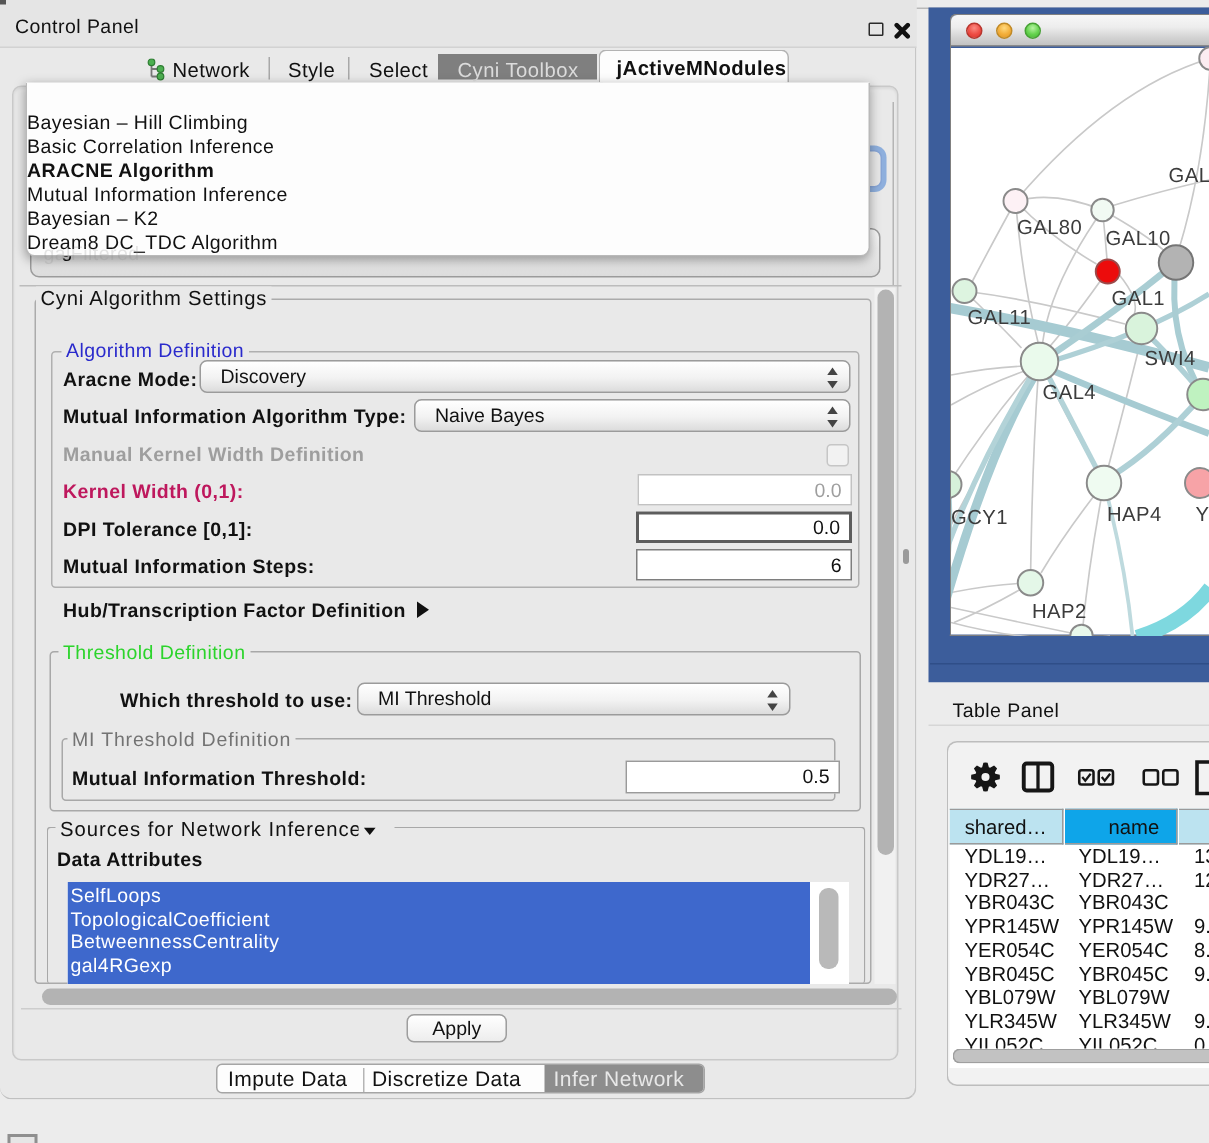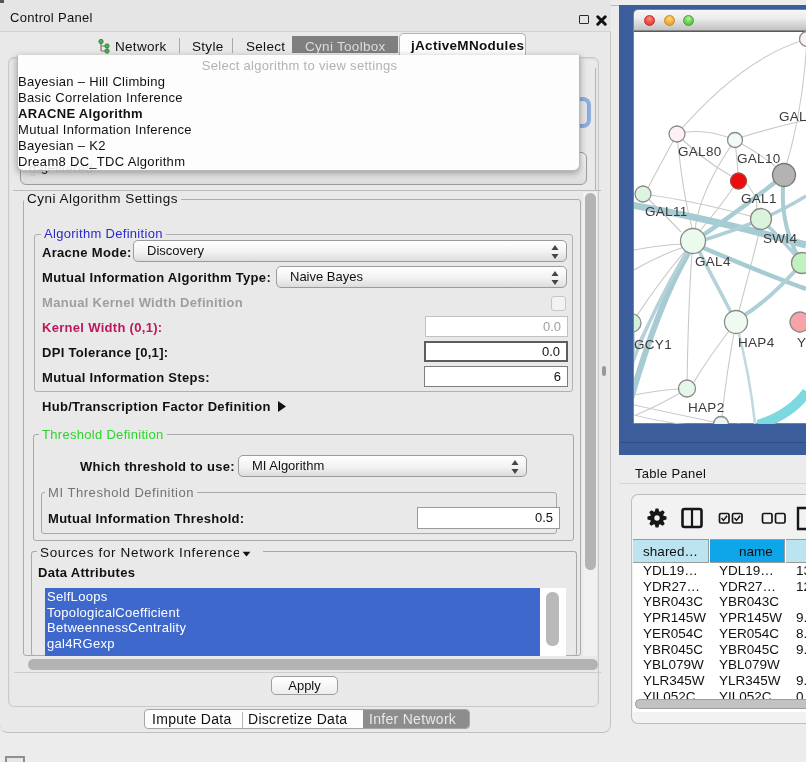--- a/index.html
+++ b/index.html
@@ -234,21 +234,21 @@
 <div class="lbl b" style="left:42px; top:370px;">Mutual Information Steps:</div>
 <div class="field" style="left:424px; top:366px; width:144px; height:21px; border:1px solid #7e7e7e;">6</div>
 
 <div class="lbl b" style="left:42px; top:399px;">Hub/Transcription Factor Definition</div>
 <svg class="abs" style="left:276px; top:400px;" width="12" height="13" viewBox="0 0 12 13">
     <path d="M2,1 L10,6.5 L2,12 Z" fill="#111"></path>
   </svg>
 <div class="abs" style="left:33px; top:434px; width:541px; height:107px; border:1px solid #a8a8a8; border-radius:3px;"></div>
 <div class="lbl" style="left:39px; top:427px; background:#e9e9e9; padding:0 3px; color:#2cd42c;">Threshold Definition</div>
 <div class="lbl b" style="left:80px; top:459px;">Which threshold to use:</div>
-<div class="abs combo" style="left:238px; top:455px; width:289px;"><span>MI Algorithm</span><svg class="arrows" width="10" height="16" viewBox="0 0 10 16">
+<div class="abs combo" style="left:238px; top:455px; width:289px;"><span>MI Threshold</span><svg class="arrows" width="10" height="16" viewBox="0 0 10 16">
       <path d="M5,1 L8.5,6 L1.5,6 Z" fill="#444"></path>
       <path d="M5,15 L8.5,10 L1.5,10 Z" fill="#444"></path>
     </svg></div>
 <div class="abs" style="left:41px; top:492px; width:516px; height:42px; border:1px solid #a8a8a8; border-radius:3px;"></div>
 <div class="lbl" style="left:45px; top:485px; background:#e9e9e9; padding:0 3px; color:#737373; letter-spacing:0.55px;">MI Threshold Definition</div>
 <div class="lbl b" style="left:48px; top:511px;">Mutual Information Threshold:</div>
 <div class="field" style="left:417px; top:507px; width:143px; height:22px; border:1px solid #9a9a9a; line-height:20px;">0.5</div>
 
 <div class="abs" style="left:31px; top:551px; width:546px; height:105px; border:1px solid #a8a8a8; border-radius:3px; border-bottom:none;"></div>
 <div class="lbl" style="left:37px; top:545px; background:#e9e9e9; padding:0 22px 0 3px; font-size:13.5px; letter-spacing:0.65px;">Sources for Network Inference</div>
@@ -273,21 +273,20 @@
 </div>
 <div class="lbl" style="left:152px; top:711px; font-size:14px;">Impute Data</div>
 <div class="lbl" style="left:248px; top:711px; font-size:14px;">Discretize Data</div>
 <div class="lbl" style="left:369px; top:711px; font-size:14px; color:#e8e8e8;">Infer Network</div>
 
 <div class="abs" style="left:5px; top:756px; width:20px; height:16px; border:2px solid #8f8f8f; background:#e6e6e6;"></div>
 
 <div class="abs" style="left:602px; top:366px; width:4px; height:10px; background:#9a9a9a; border-radius:2px;"></div>
 
 <div class="abs" style="left:17px; top:55px; width:563px; height:116px; background:#fdfdfd; border:1px solid #b9b9b9; border-top:none; border-radius:0 0 6px 6px; box-shadow:0 2px 7px rgba(0,0,0,0.35);">
-  <div class="lbl" style="left:0; top:3px; width:563px; text-align:center; color:#b2b2b2;">Select algorithm to view settings</div>
   <div class="lbl" style="left:0px; top:19px;">Bayesian – Hill Climbing</div>
   <div class="lbl" style="left:0px; top:35px;">Basic Correlation Inference</div>
   <div class="lbl b" style="left:0px; top:51px;">ARACNE Algorithm</div>
   <div class="lbl" style="left:0px; top:67px;">Mutual Information Inference</div>
   <div class="lbl" style="left:0px; top:83px;">Bayesian – K2</div>
   <div class="lbl" style="left:0px; top:99px;">Dream8 DC_TDC Algorithm</div>
   <div class="lbl" style="left:11px; top:106px; color:#8a8a8a; opacity:0.22;">galFiltered</div>
 </div>
 
 </body></html>

